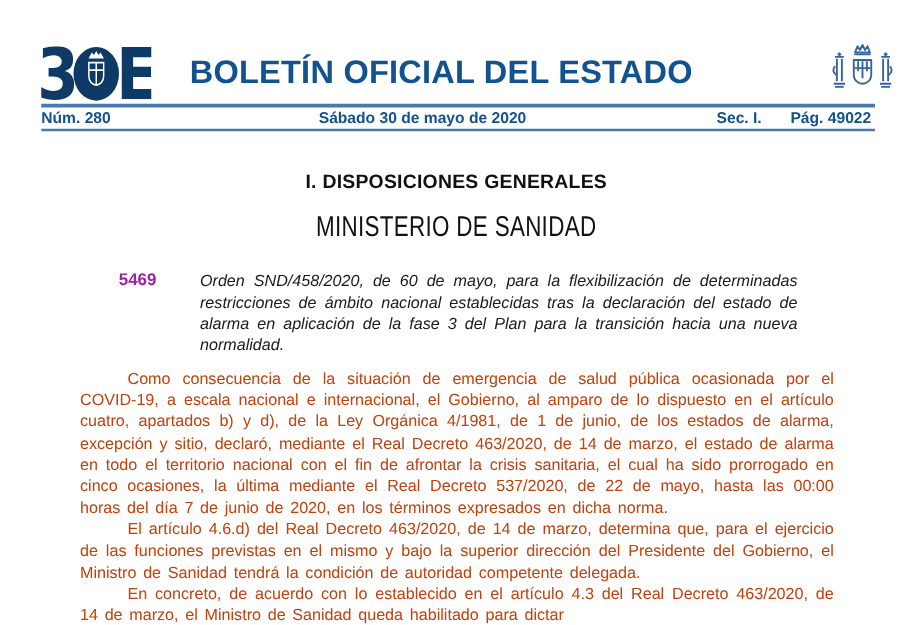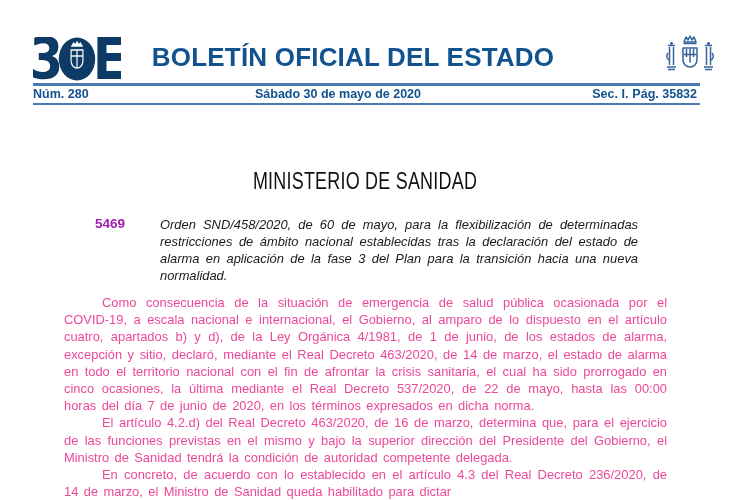--- a/index.html
+++ b/index.html
@@ -14,21 +14,21 @@
     font-size:26px;font-weight:bold;letter-spacing:0.2px;color:#11528F;padding-left:28px;
   }
   .arms{position:absolute;left:664px;top:32px;width:52px;height:48px;}
   .rule{position:absolute;left:33px;width:667px;background:#4A79B0;}
   .rule-thick{top:83px;height:3px;}
   .rule-thin{top:103px;height:2px;}
   .meta{position:absolute;left:0;top:87px;width:730px;height:14px;
         font-size:12.5px;font-weight:bold;color:#11528F;}
   .meta .num{position:absolute;left:33px;top:0;}
   .meta .date{position:absolute;left:0;top:0;width:676px;text-align:center;}
-  .meta .secpag{position:absolute;right:33px;top:0;display:inline-flex;gap:4px;}
+  .meta .secpag{position:absolute;right:33px;top:0;display:inline-flex;gap:23px;}
   
   .section-heading{
     position:absolute;left:0;top:137px;width:730px;margin:0;text-align:center;
     font-size:15.5px;font-weight:bold;color:#111;letter-spacing:0.2px;
   }
   .ministry-heading{
     position:absolute;left:0;top:168px;width:730px;margin:0;text-align:center;
     font-size:23px;font-weight:normal;color:#111;
     transform:scaleX(0.78);transform-origin:50% 50%;letter-spacing:0.3px;
   }
@@ -37,21 +37,21 @@
     position:absolute;left:95px;top:216px;
     font-size:13.5px;font-weight:bold;color:#a21caf;
   }
   .item-summary{
     position:absolute;left:160px;top:216px;width:478px;margin:0;
     font-size:12.9px;line-height:17px;font-style:italic;color:#1a1a1a;
     text-align:justify;word-spacing:0.14em;
   }
   
   .body-text{
-    position:absolute;left:64px;top:294px;width:603px;color:#ec4899;
+    position:absolute;left:64px;top:294px;width:603px;color:#c2410c;
     font-size:12.9px;line-height:17.2px;text-align:justify;
   }
   .body-text p{margin:0;text-indent:38px;word-spacing:0.14em;}
 </style>
 </head>
 <body>
 
 <div class="page">
 
   <svg class="logo" viewBox="0 0 104 44" preserveAspectRatio="none" aria-hidden="true">
@@ -89,30 +89,31 @@
     </g>
   </svg>
 
   <div class="rule rule-thick"></div>
 
   <div class="meta">
     <span class="num">Núm. 280</span>
     <span class="date">Sábado 30 de mayo de 2020</span>
     <span class="secpag">
       <span>Sec. I.</span>
-      <span>Pág. 35832</span>
+      <span>Pág. 49022</span>
     </span>
   </div>
 
   <div class="rule rule-thin"></div>
 
+  <h1 class="section-heading">I. DISPOSICIONES GENERALES</h1>
   <h2 class="ministry-heading">MINISTERIO DE SANIDAD</h2>
 
   <div class="item-number">5469</div>
   <p class="item-summary">Orden SND/458/2020, de 60 de mayo, para la flexibilización de determinadas restricciones de ámbito nacional establecidas tras la declaración del estado de alarma en aplicación de la fase 3 del Plan para la transición hacia una nueva normalidad.</p>
 
   <div class="body-text">
     <p>Como consecuencia de la situación de emergencia de salud pública ocasionada por el COVID-19, a escala nacional e internacional, el Gobierno, al amparo de lo dispuesto en el artículo cuatro, apartados b) y d), de la Ley Orgánica 4/1981, de 1 de junio, de los estados de alarma, excepción y sitio, declaró, mediante el Real Decreto 463/2020, de 14 de marzo, el estado de alarma en todo el territorio nacional con el fin de afrontar la crisis sanitaria, el cual ha sido prorrogado en cinco ocasiones, la última mediante el Real Decreto 537/2020, de 22 de mayo, hasta las 00:00 horas del día 7 de junio de 2020, en los términos expresados en dicha norma.</p>
-    <p>El artículo 4.2.d) del Real Decreto 463/2020, de 16 de marzo, determina que, para el ejercicio de las funciones previstas en el mismo y bajo la superior dirección del Presidente del Gobierno, el Ministro de Sanidad tendrá la condición de autoridad competente delegada.</p>
-    <p>En concreto, de acuerdo con lo establecido en el artículo 4.3 del Real Decreto 236/2020, de 14 de marzo, el Ministro de Sanidad queda habilitado para dictar</p>
+    <p>El artículo 4.6.d) del Real Decreto 463/2020, de 14 de marzo, determina que, para el ejercicio de las funciones previstas en el mismo y bajo la superior dirección del Presidente del Gobierno, el Ministro de Sanidad tendrá la condición de autoridad competente delegada.</p>
+    <p>En concreto, de acuerdo con lo establecido en el artículo 4.3 del Real Decreto 463/2020, de 14 de marzo, el Ministro de Sanidad queda habilitado para dictar</p>
   </div>
 
 </div>
 
 </body></html>

